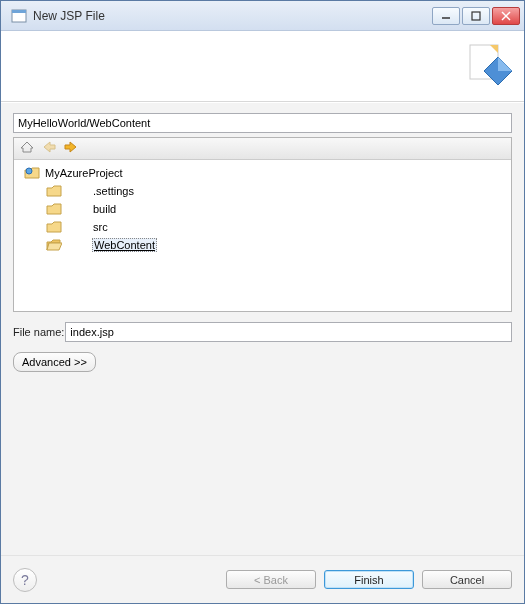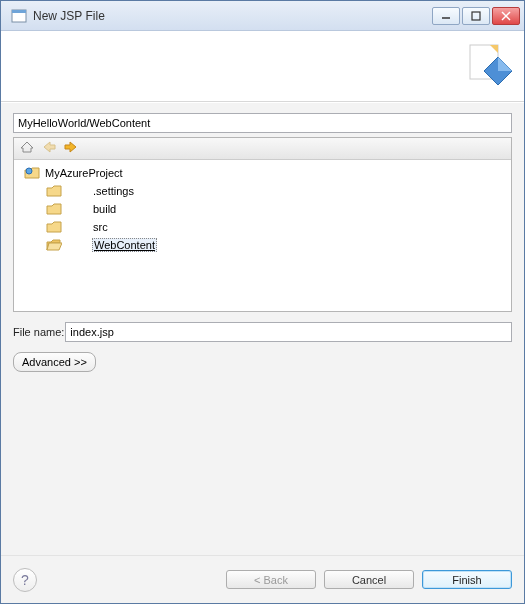--- a/index.html
+++ b/index.html
@@ -276,17 +276,17 @@
 
     <div style="flex:1"></div>
   </div>
 
   <div class="footer">
     <div class="help-btn">
       <span>?</span>
     </div>
     <div class="footer-spacer"></div>
     <div class="wiz-btn disabled">&lt; Back</div>
+    <div class="wiz-btn primary">Finish</div>
     <div class="wiz-btn">Cancel</div>
-    <div class="wiz-btn primary">Finish</div>
   </div>
 
 </div>
 
 </body></html>

